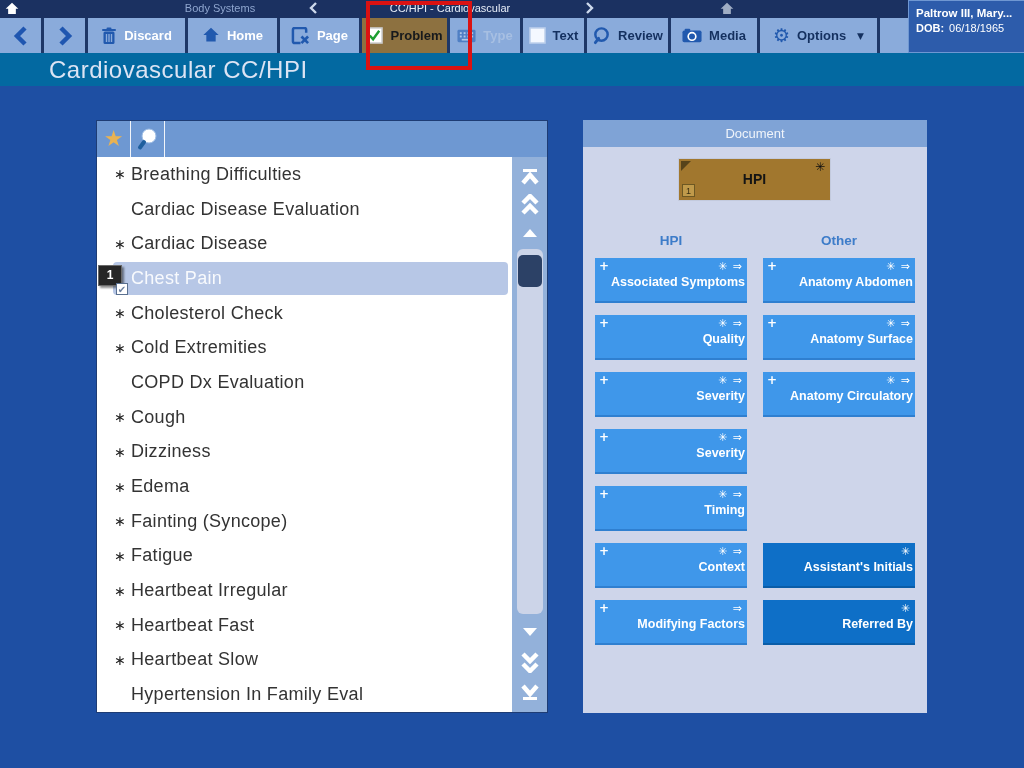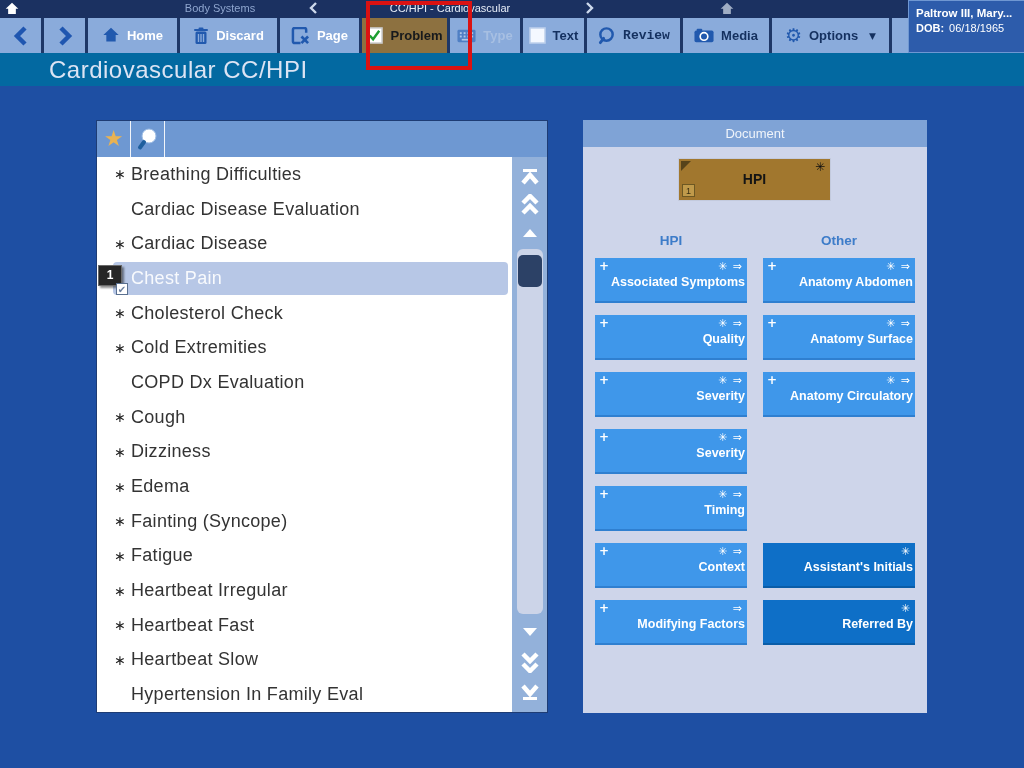--- a/index.html
+++ b/index.html
@@ -113,36 +113,36 @@
     <button class="tb-btn" style="width:44px;">
       <svg width="16" height="20" viewBox="0 0 16 20">
           <polyline points="12,2 4,10 12,18" fill="none" stroke="#1f56b0" stroke-width="4.5"></polyline>
         </svg>
     </button>
     <button class="tb-btn" style="width:44px;">
       <svg width="16" height="20" viewBox="0 0 16 20">
           <polyline points="4,2 12,10 4,18" fill="none" stroke="#1f56b0" stroke-width="4.5"></polyline>
         </svg>
     </button>
-    <button class="tb-btn" style="width:92px;">
-      <svg width="18" height="17" viewBox="0 0 20 20">
-          <polygon points="10,1 19,9.5 15.5,9.5 15.5,17 4.5,17 4.5,9.5 1,9.5" fill="#2159ae"></polygon>
-        </svg>
-      <span class="lbl">Home</span>
-    </button>
     <button class="tb-btn" style="width:100px;">
       <svg width="16" height="18" viewBox="0 0 16 18">
         <rect x="2.5" y="4.5" width="11" height="12.5" rx="1.5" fill="#2159ae"></rect>
         <rect x="1" y="2" width="14" height="2" rx="1" fill="#2159ae"></rect>
         <rect x="5.5" y="0.5" width="5" height="2" rx="1" fill="#2159ae"></rect>
         <line x1="5.5" y1="7" x2="5.5" y2="15" stroke="#8aabdb" stroke-width="1.4"></line>
         <line x1="8" y1="7" x2="8" y2="15" stroke="#8aabdb" stroke-width="1.4"></line>
         <line x1="10.5" y1="7" x2="10.5" y2="15" stroke="#8aabdb" stroke-width="1.4"></line>
       </svg>
       <span class="lbl">Discard</span>
+    </button>
+    <button class="tb-btn" style="width:92px;">
+      <svg width="18" height="17" viewBox="0 0 20 20">
+          <polygon points="10,1 19,9.5 15.5,9.5 15.5,17 4.5,17 4.5,9.5 1,9.5" fill="#2159ae"></polygon>
+        </svg>
+      <span class="lbl">Home</span>
     </button>
     <button class="tb-btn" style="width:82px;">
       <svg width="19" height="18" viewBox="0 0 20 19">
         <path d="M16,6 V3 a2,2 0 0 0 -2,-2 H4 a2,2 0 0 0 -2,2 v12 a2,2 0 0 0 2,2 h6" fill="none" stroke="#2159ae" stroke-width="2.6"></path>
         <line x1="11" y1="10" x2="18" y2="17" stroke="#2159ae" stroke-width="2.8"></line>
         <line x1="18" y1="10" x2="11" y2="17" stroke="#2159ae" stroke-width="2.8"></line>
       </svg>
       <span class="lbl">Page</span>
     </button>
     <button class="tb-btn tan" style="width:88px;">
@@ -168,21 +168,21 @@
         </g>
       </svg>
       <span class="lbl">Type</span>
     </button>
     <button class="tb-btn right-group" style="width:64px;">
       <svg width="17" height="17" viewBox="0 0 18 18">
         <rect x="1" y="1" width="16" height="16" fill="#f4f8ff" stroke="#b9cdea" stroke-width="1.6"></rect>
       </svg>
       <span class="lbl">Text</span>
     </button>
-    <button class="tb-btn right-group" style="width:96px;font-family:Liberation Mono, monospace;">
+    <button class="tb-btn right-group" style="width:84px;">
       <svg width="19" height="19" viewBox="0 0 20 20">
         <circle cx="10" cy="9" r="6.5" fill="none" stroke="#2159ae" stroke-width="2.6"></circle>
         <line x1="7" y1="13" x2="3.5" y2="17.5" stroke="#2159ae" stroke-width="3" stroke-linecap="round"></line>
       </svg>
       <span class="lbl">Review</span>
     </button>
     <button class="tb-btn right-group" style="width:89px;">
       <svg width="20" height="15" viewBox="0 0 22 16">
         <rect x="0.5" y="2.5" width="21" height="13" rx="2" fill="#2159ae"></rect>
         <rect x="3" y="0.5" width="6" height="3" rx="1" fill="#2159ae"></rect>

